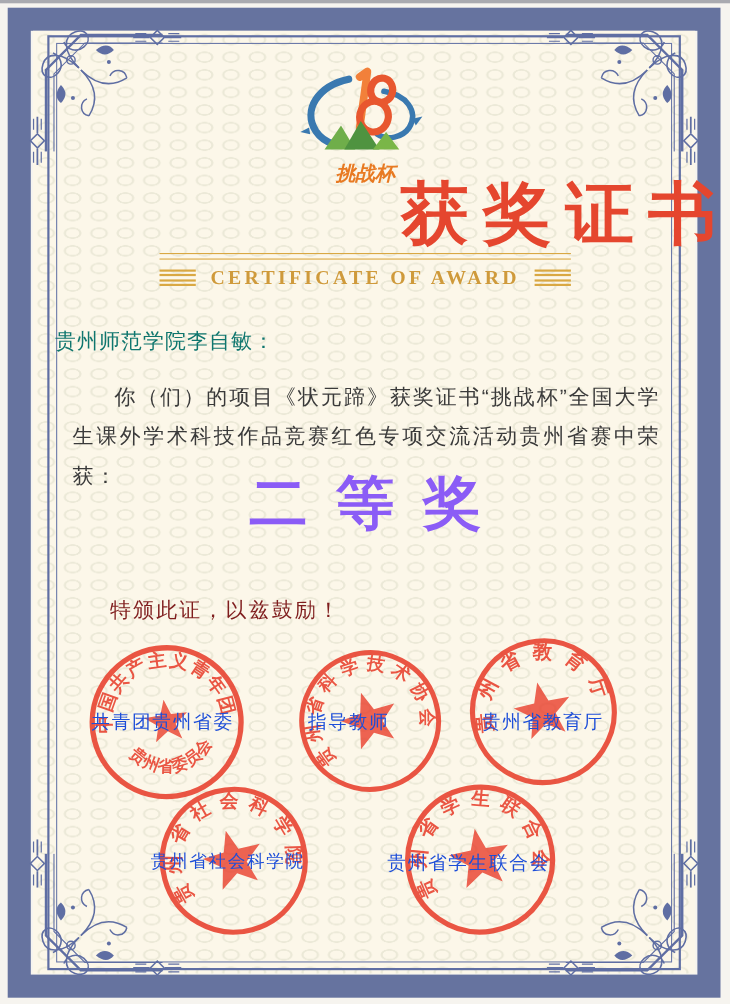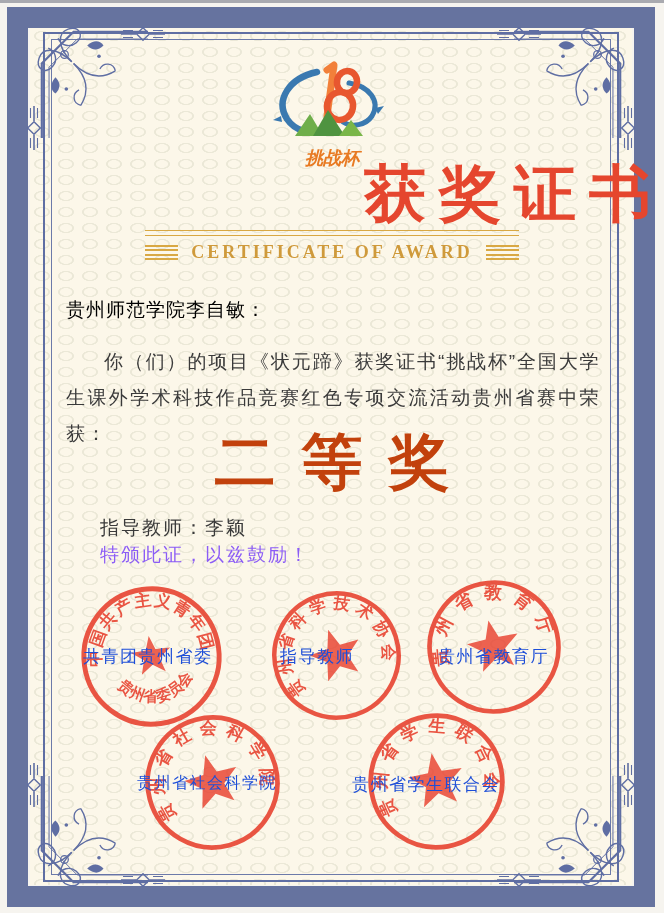--- a/index.html
+++ b/index.html
@@ -30,28 +30,28 @@
     font-size:62px;letter-spacing:13px;text-indent:13px;color:#e5462e;}
 
   .banner{position:absolute;left:50%;top:230px;transform:translateX(-50%);width:374px;}
   .banner-rule{height:4px;border-top:1.5px solid #d9a843;border-bottom:1.5px solid #d9a843;}
   .banner-row{display:flex;align-items:center;justify-content:center;gap:13px;margin-top:6px;}
   .tri-lines{width:38px;display:flex;flex-direction:column;gap:2.6px;}
   .tri-lines i{display:block;height:1.8px;background:#d9a843;}
   .banner-text{font-family:"Liberation Serif","DejaVu Serif",serif;font-weight:bold;
     font-size:18px;letter-spacing:3px;color:#cf9a3b;white-space:nowrap;}
 
-  .recipient{position:absolute;left:66px;top:297px;font-size:19px;color:#000000;letter-spacing:1px;}
+  .recipient{position:absolute;left:50px;top:297px;font-size:19px;color:#0f766e;letter-spacing:1px;}
   .body-par{position:absolute;left:66px;top:344px;width:534px;font-size:19px;color:#3a3a3a;
     line-height:36px;letter-spacing:1.4px;text-indent:2em;text-align:justify;}
   .award{position:absolute;left:0;right:0;top:422px;text-align:center;
     font-family:Liberation Sans, sans-serif;font-weight:bold;
-    font-size:61px;letter-spacing:26px;text-indent:26px;color:#c2410c;}
+    font-size:53px;letter-spacing:26px;text-indent:26px;color:#8b5cf6;}
   .advisor{position:absolute;left:100px;top:515px;font-size:19px;color:#3a3a3a;letter-spacing:2px;}
-  .closing{position:absolute;left:100px;top:542px;font-size:19px;color:#8b5cf6;letter-spacing:2px;}
+  .closing{position:absolute;left:100px;top:542px;font-size:19px;color:#7f1d1d;letter-spacing:2px;}
 
   .seal{position:absolute;z-index:2;}
   .seal svg{width:100%;height:100%;display:block;}
   .seal1{left:78px;top:583px;width:147px;height:147px;}
   .seal2{left:269px;top:588px;width:135px;height:135px;}
   .seal3{left:424px;top:577px;width:140px;height:140px;}
   .seal4{left:142px;top:712px;width:141px;height:141px;}
   .seal5{left:365px;top:710px;width:143px;height:143px;}
 
   .org-label{position:absolute;z-index:3;font-size:17px;color:#1d4ed8;letter-spacing:1.5px;white-space:nowrap;}
@@ -169,21 +169,20 @@
           <i></i>
           <i></i>
           <i></i>
         </span>
     </div>
   </div>
 
   <div class="recipient">贵州师范学院李自敏：</div>
   <div class="body-par">你（们）的项目《状元蹄》获奖证书“挑战杯”全国大学生课外学术科技作品竞赛红色专项交流活动贵州省赛中荣获：</div>
   <div class="award">二等奖</div>
-  <div class="advisor">指导教师：李颖</div>
   <div class="closing">特颁此证，以兹鼓励！</div>
 
   <div class="seal seal1">
       <svg viewBox="0 0 150 150">
     <g transform="rotate(-8 75 75)" opacity="0.86">
       <circle cx="75" cy="75" r="69" fill="none" stroke="#e73b28" stroke-width="5"></circle>
       <polygon points="75.0,54.0 80.0,68.1 95.0,68.5 83.1,77.6 87.3,92.0 75.0,83.5 62.7,92.0 66.9,77.6 55.0,68.5 70.0,68.1" fill="#e73b28" opacity="0.92"></polygon>
       <defs>
             <path id="sa0" d="M23.5,82.2 A52,52 0 1 1 126.5,82.2"></path>
           </defs>

